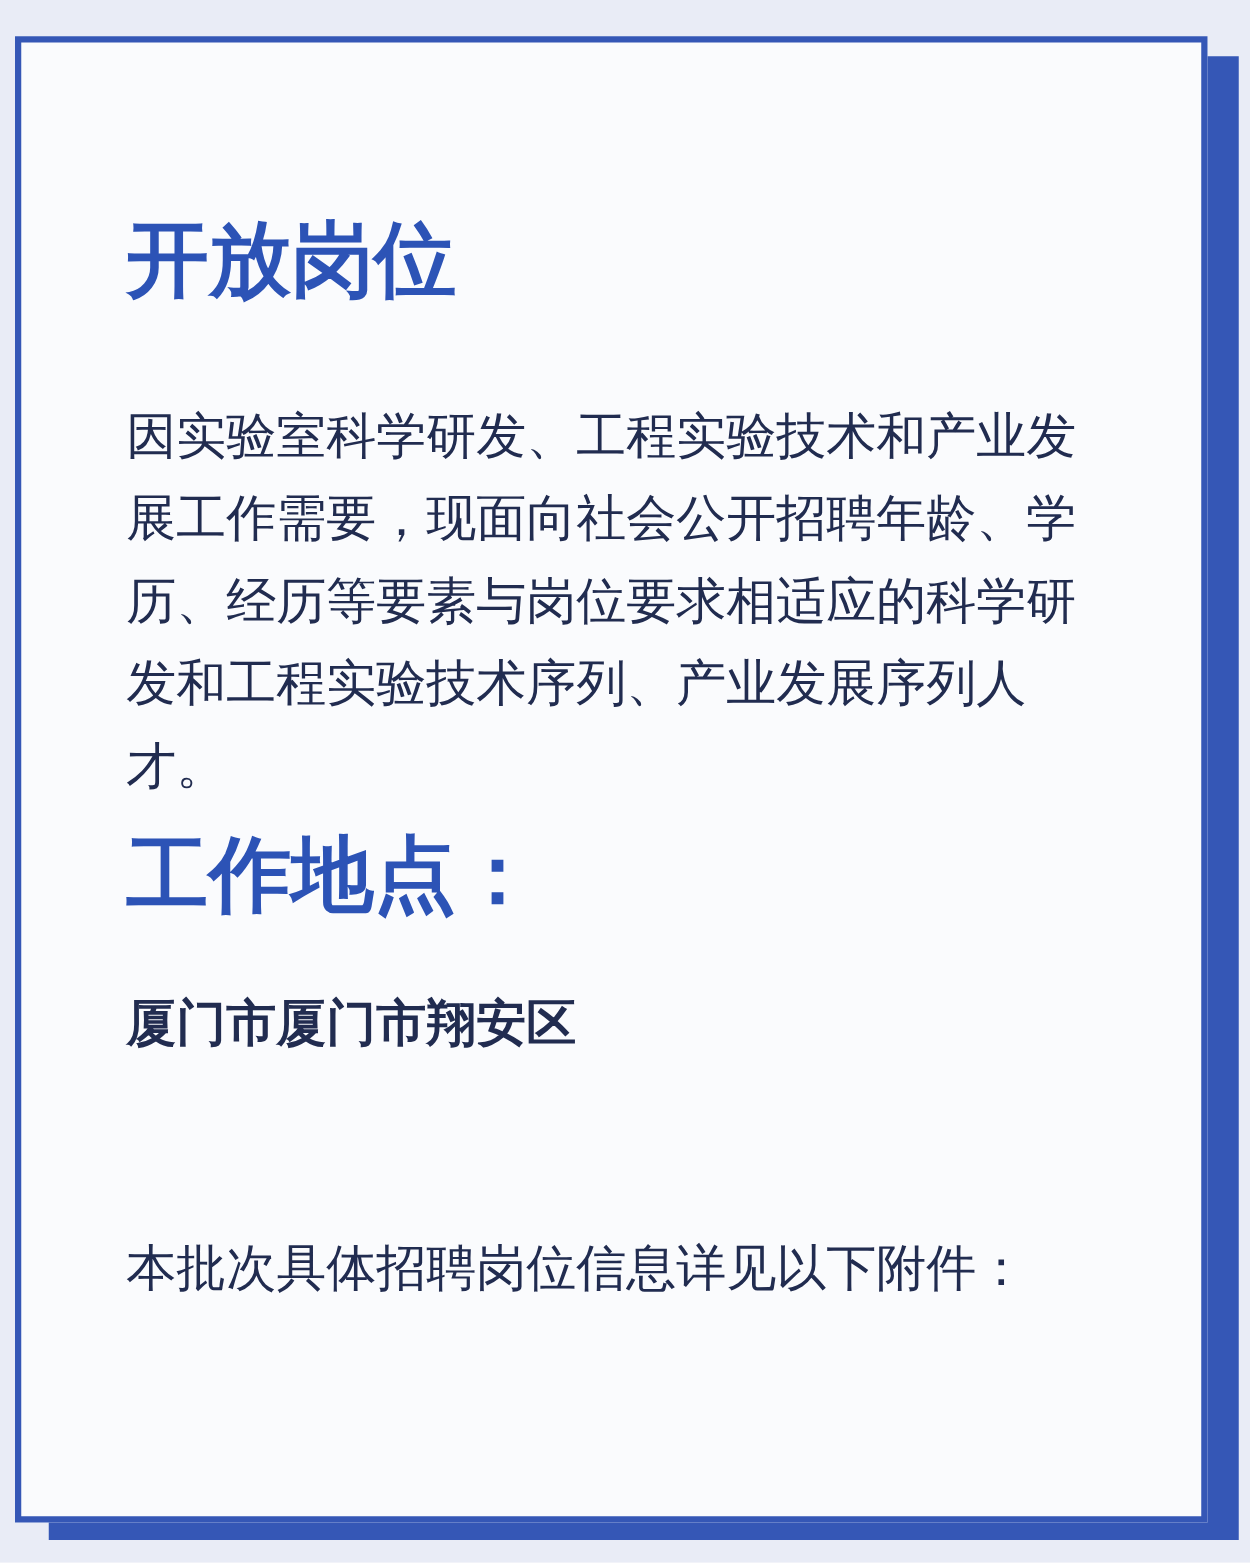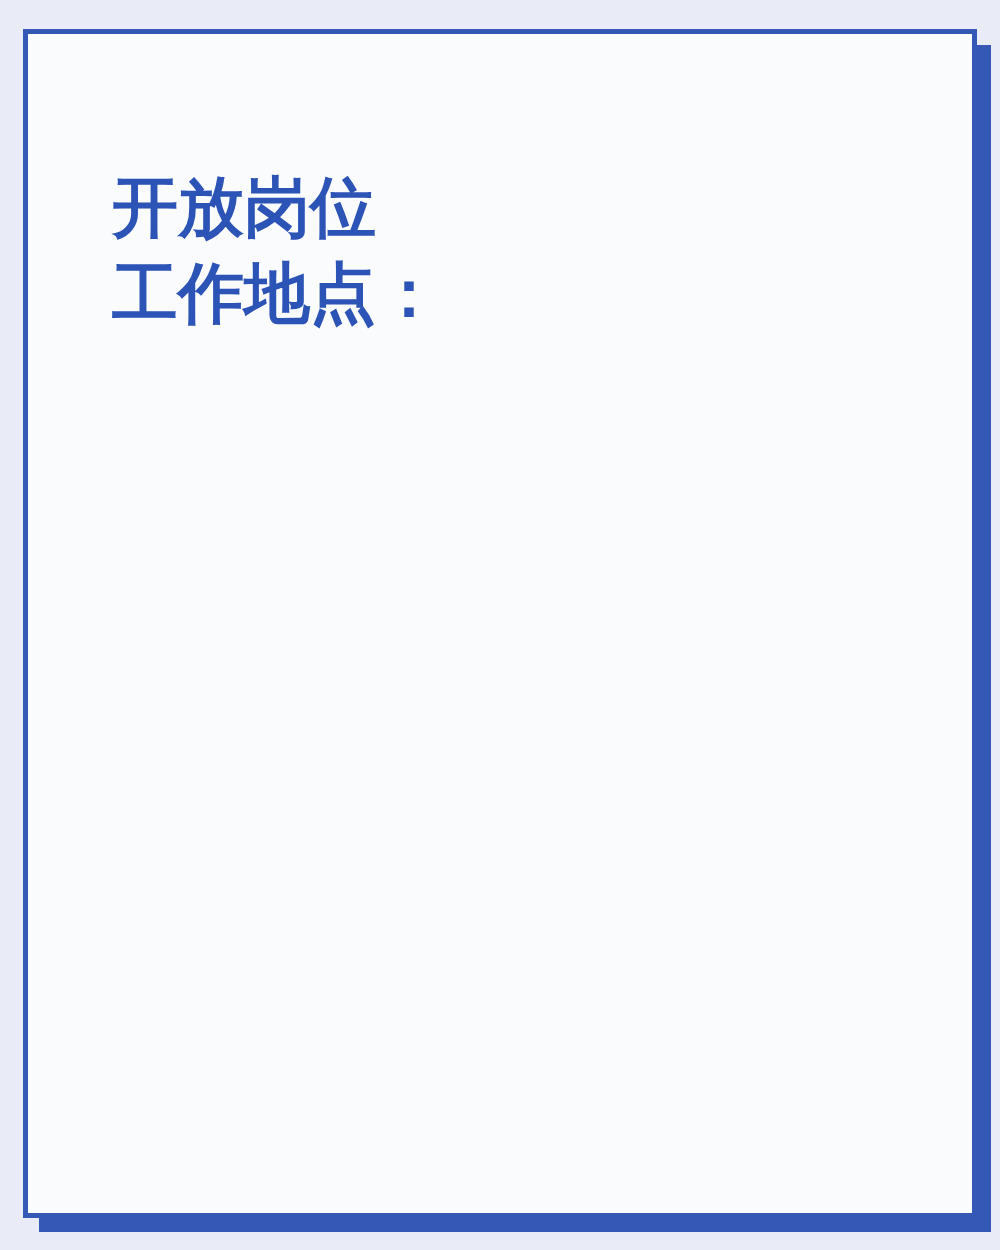--- a/index.html
+++ b/index.html
@@ -23,21 +23,21 @@
   .card-shadow {
     position: absolute;
     left: 39px;
     top: 45px;
     width: 952px;
     height: 1187px;
     background: var(--accent);
   }
   .card {
     position: absolute;
-    left: 23px;
+    left: 12px;
     top: 29px;
     width: 954px;
     height: 1189px;
     background: var(--card);
     border: 5px solid var(--accent);
     padding: 140px 78px 0 84px;
   }
   .section-title {
     font-size: 66px;
     font-weight: bold;
@@ -70,17 +70,24 @@
   }
 </style>
 </head>
 <body>
 
 <div class="card-shadow"></div>
 
 <div class="card">
   <h1 class="section-title">开放岗位</h1>
 
+  <p class="intro-paragraph">因实验室科学研发、工程实验技术和产业发
+展工作需要，现面向社会公开招聘年龄、学
+历、经历等要素与岗位要求相适应的科学研
+发和工程实验技术序列、产业发展序列人
+才。</p>
 
   <h1 class="section-title second">工作地点：</h1>
 
+  <p class="location-text">厦门市厦门市翔安区</p>
 
+  <p class="attachment-note">本批次具体招聘岗位信息详见以下附件：</p>
 </div>
 
 </body></html>

